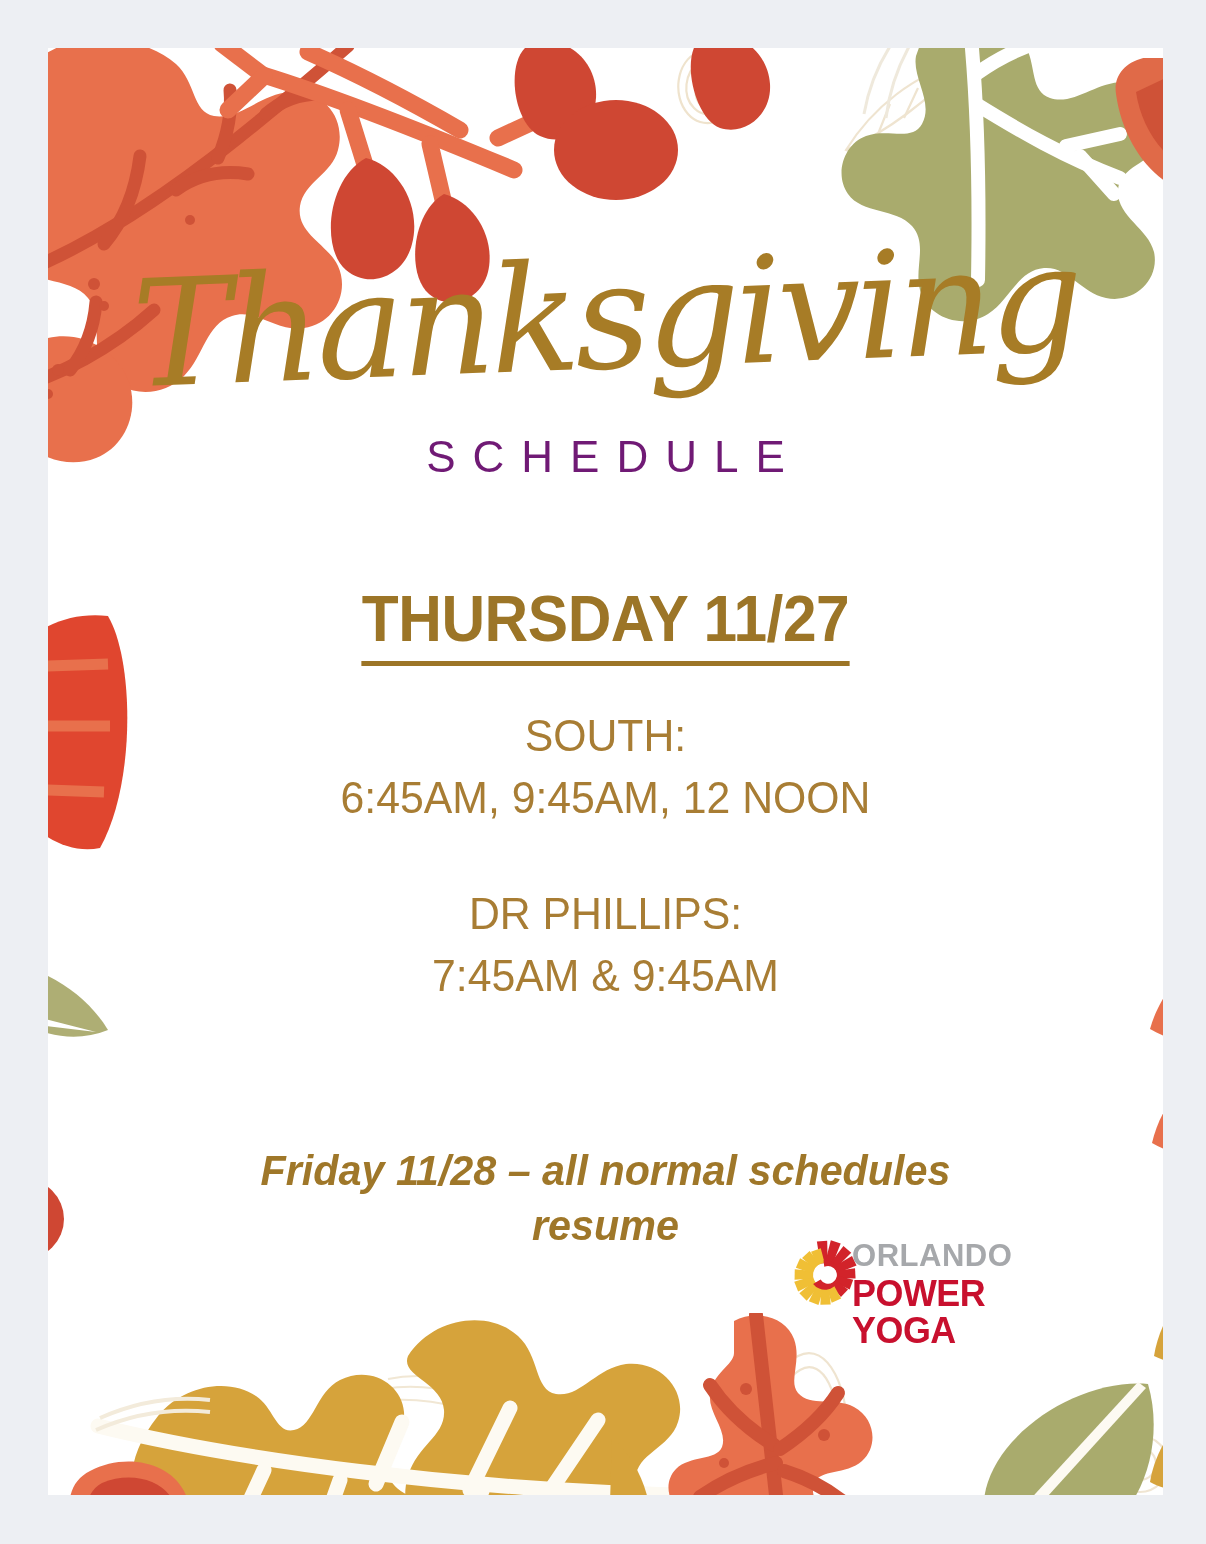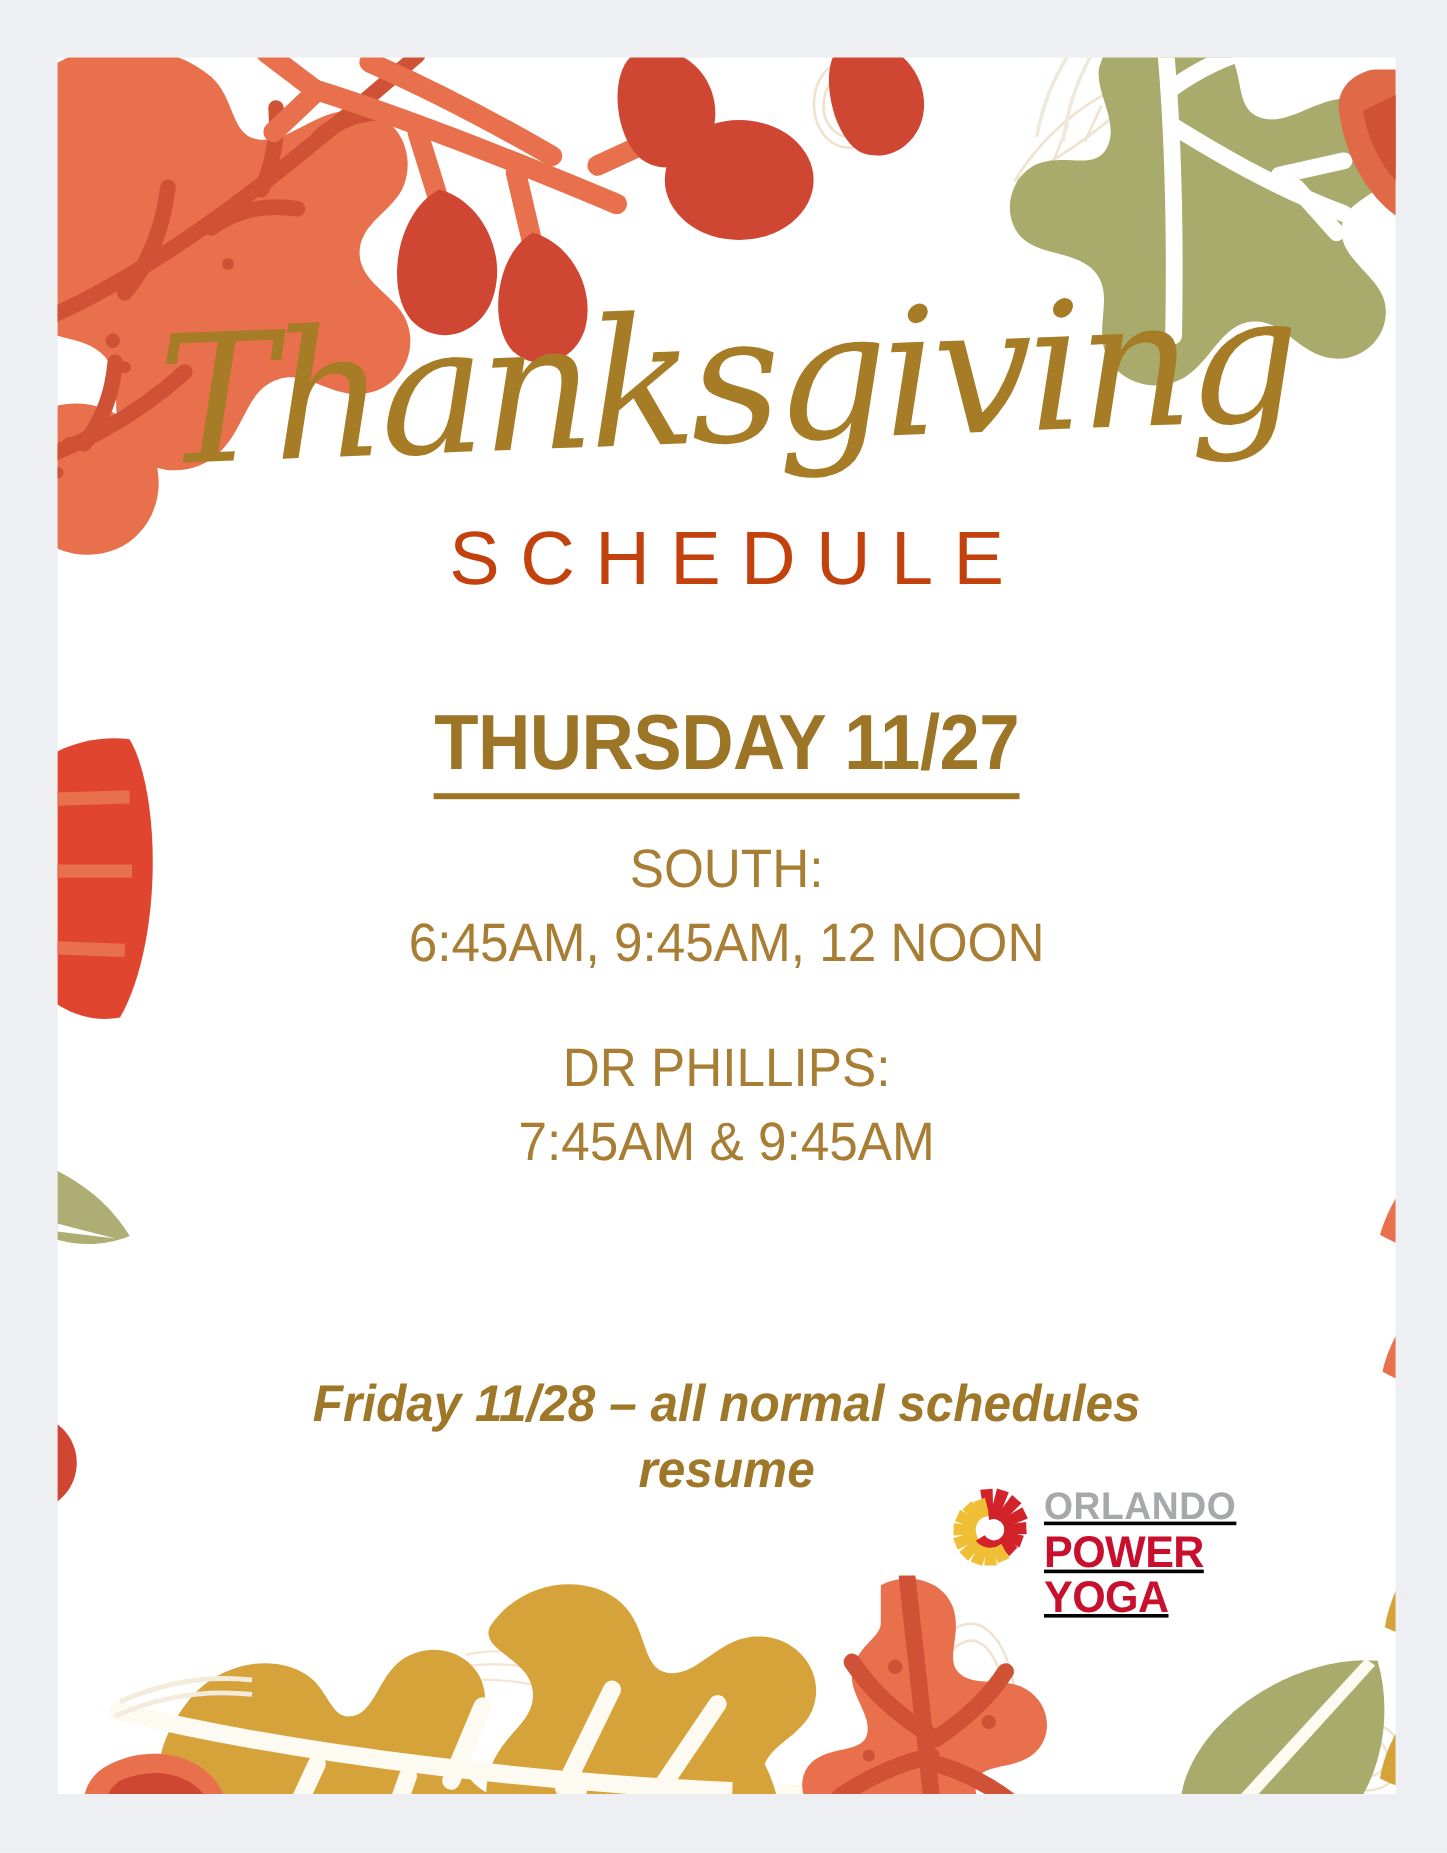--- a/index.html
+++ b/index.html
@@ -64,25 +64,25 @@
 
   
   #schedule-word {
     position: absolute;
     left: 0;
     right: 0;
     top: 387px;
     text-align: center;
     font-family: "Liberation Sans", sans-serif;
     font-weight: 400;
-    font-size: 63px;
+    font-size: 44px;
     line-height: 1;
     letter-spacing: 17px;
     text-indent: 17px;
-    color: #c2410c;
+    color: #701a75;
     white-space: nowrap;
   }
 
   
   #day-heading {
     position: absolute;
     left: 0;
     right: 0;
     top: 538px;
     text-align: center;
@@ -104,21 +104,21 @@
   #schedule-blocks {
     position: absolute;
     left: 0;
     right: 0;
     top: 645px;
     text-align: center;
     color: #a87d34;
     font-family: "Liberation Sans Narrow", "Liberation Sans", sans-serif;
     font-weight: 400;
   }
-  .loc-block { margin: 0 0 8px 0; }
+  .loc-block { margin: 12px 0 8px 0; }
   .loc-name {
     font-size: 45px;
     line-height: 62px;
     white-space: nowrap;
     transform: scaleX(0.95);
   }
   .loc-times {
     font-size: 45px;
     line-height: 62px;
     white-space: nowrap;
@@ -152,24 +152,23 @@
   }
   #logo-mark {
     position: absolute;
     left: 0;
     top: 5px;
     width: 74px;
     height: 74px;
   }
   #logo-wordmark {
     position: absolute;
-    left: 82px;
+    left: 64px;
     top: 6px;
     line-height: 1;
-    text-decoration: underline;
   }
   #logo-line-1 {
     font-family: "Liberation Sans", sans-serif;
     font-weight: 700;
     font-size: 32px;
     letter-spacing: 0.5px;
     color: #a6a8ab;
     display: block;
     transform: scaleX(0.97);
     transform-origin: left center;

